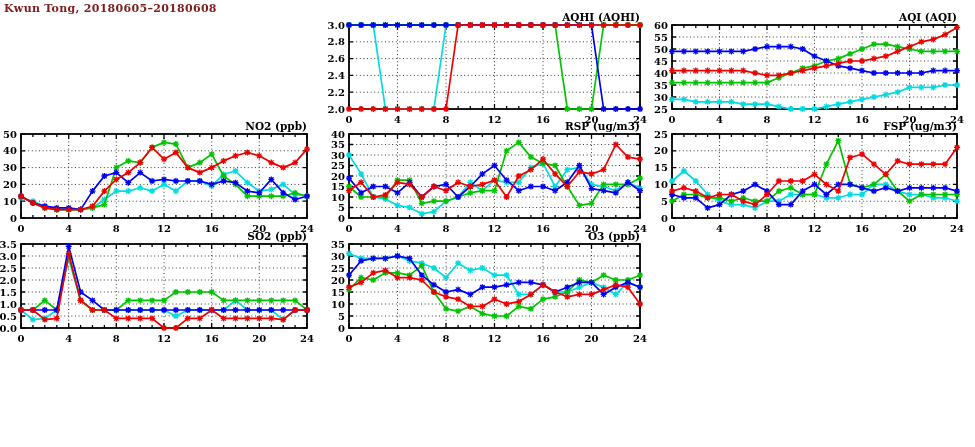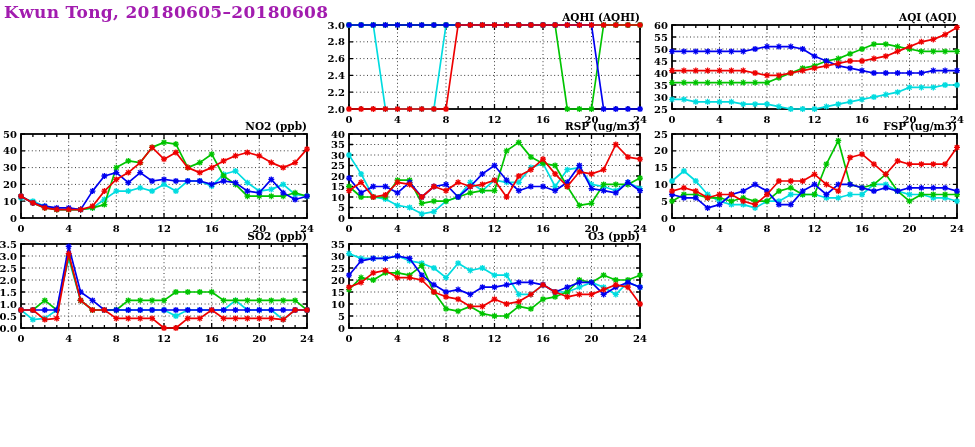--- a/index.html
+++ b/index.html
@@ -1,18 +1,18 @@
 <!DOCTYPE html>
 <html><head>
 <meta charset="utf-8">
 <style>
   html,body{margin:0;padding:0;background:#fff;}
   .page{position:relative;width:975px;height:447px;background:#fff;overflow:hidden;
         font-family:"DejaVu Serif",serif;}
-  .page-title{position:absolute;left:4px;top:2px;font-size:17px;font-weight:bold;color:#a21caf;
+  .page-title{position:absolute;left:4px;top:2px;font-size:11px;font-weight:bold;color:#7f1d1d;
               letter-spacing:.3px;white-space:pre;}
   .chart{position:absolute;margin:0;padding:0;}
   svg text{font-family:"DejaVu Serif",serif;font-weight:bold;fill:#000;}
   .tick-label{font-size:10px;}
   .chart-title{font-size:10.5px;}
   .grid{stroke:#3a3a3a;stroke-width:1;stroke-dasharray:1,2.6;fill:none;}
   .border{fill:none;stroke:#000;stroke-width:1.8;}
   .ticks{stroke:#000;stroke-width:1.3;fill:none;}
 </style>
 </head>

